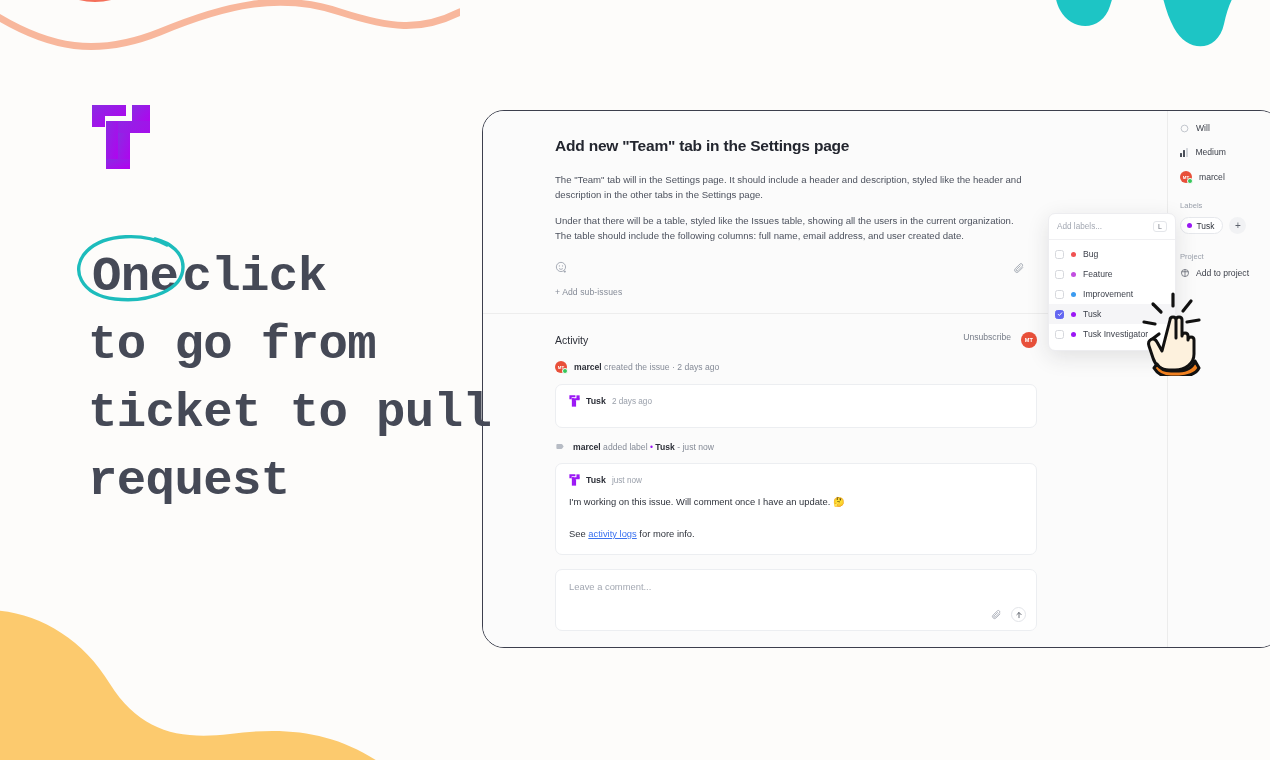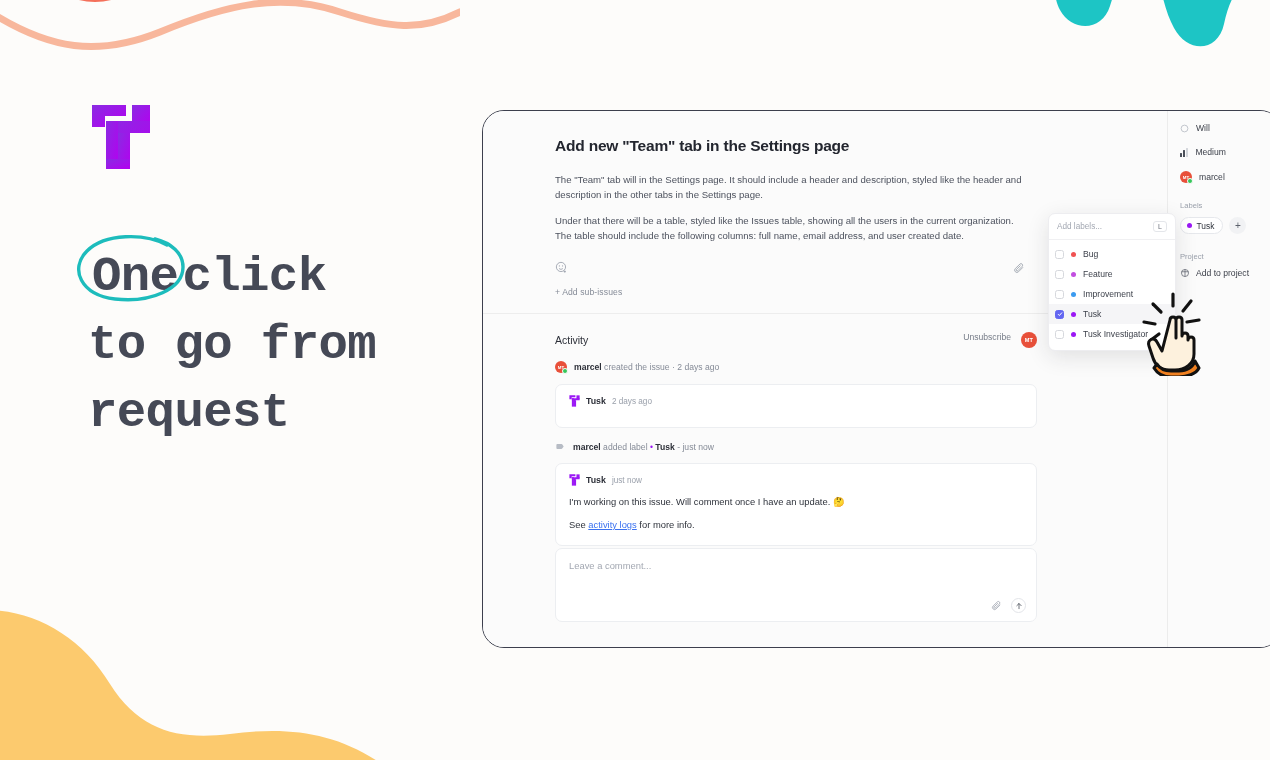--- a/index.html
+++ b/index.html
@@ -130,30 +130,30 @@
     max-width: 482px;
     background: #fff;
     border: 1px solid #eceef1;
     border-radius: 7px;
     padding: 10px 13px 12px;
   }
   .comment-head { display: flex; align-items: center; gap: 6px; margin-bottom: 8px; }
   .comment-author { font-size: 8.8px; font-weight: bold; color: #2c2f38; }
   .comment-time { font-size: 8.2px; color: #9aa0ab; }
   .comment-body { font-size: 9.4px; color: #2f333c; line-height: 16px; }
-  .comment-body + .comment-body { margin-top: 7px; }
+  .comment-body + .comment-body { margin-top: 16px; }
   .code-chip {
     font-family: "Liberation Mono", monospace;
     font-size: 8.3px; background: #f1f2f4; color: #3a3e47;
     border-radius: 3px; padding: 1.5px 4px;
   }
   .link { color: #3b72f0; }
 
   .composer {
-    margin-top: 2px; max-width: 482px; height: 74px;
+    margin-top: 14px; max-width: 482px; height: 62px;
     background: #fff; border: 1px solid #eceef1; border-radius: 7px;
     padding: 11px 13px 0; position: relative;
   }
   .composer .ph { font-size: 9.4px; color: #a3a8b2; }
   .composer .tools {
     position: absolute; right: 10px; bottom: 8px;
     display: flex; align-items: center; gap: 9px;
   }
   .send-btn {
     width: 15px; height: 15px; border-radius: 50%;
@@ -271,20 +271,21 @@
 <div class="headline">
   <span class="line">
     <span class="circled">
       <svg class="ring" viewBox="0 0 128 76">
         <path d="M96 16 C 74 4, 34 4, 16 22 C -2 40, 10 66, 44 70 C 80 74, 112 60, 112 38 C 112 24, 100 14, 84 10" fill="none" stroke="#1dbcbc" stroke-width="3.4" stroke-linecap="round"></path>
       </svg>
       <span>One</span>
     </span><span>click</span>
   </span>
   <span class="line">to go from</span>
+  <span class="line">ticket to pull</span>
   <span class="line">request</span>
 </div>
 
 <div class="app-card">
 
   <div class="card-main">
 
     <div class="issue-title">Add new "Team" tab in the Settings page</div>
 
     <div class="issue-desc">The "Team" tab will in the Settings page. It should include a header and description, styled like the header and description in the other tabs in the Settings page.</div>

